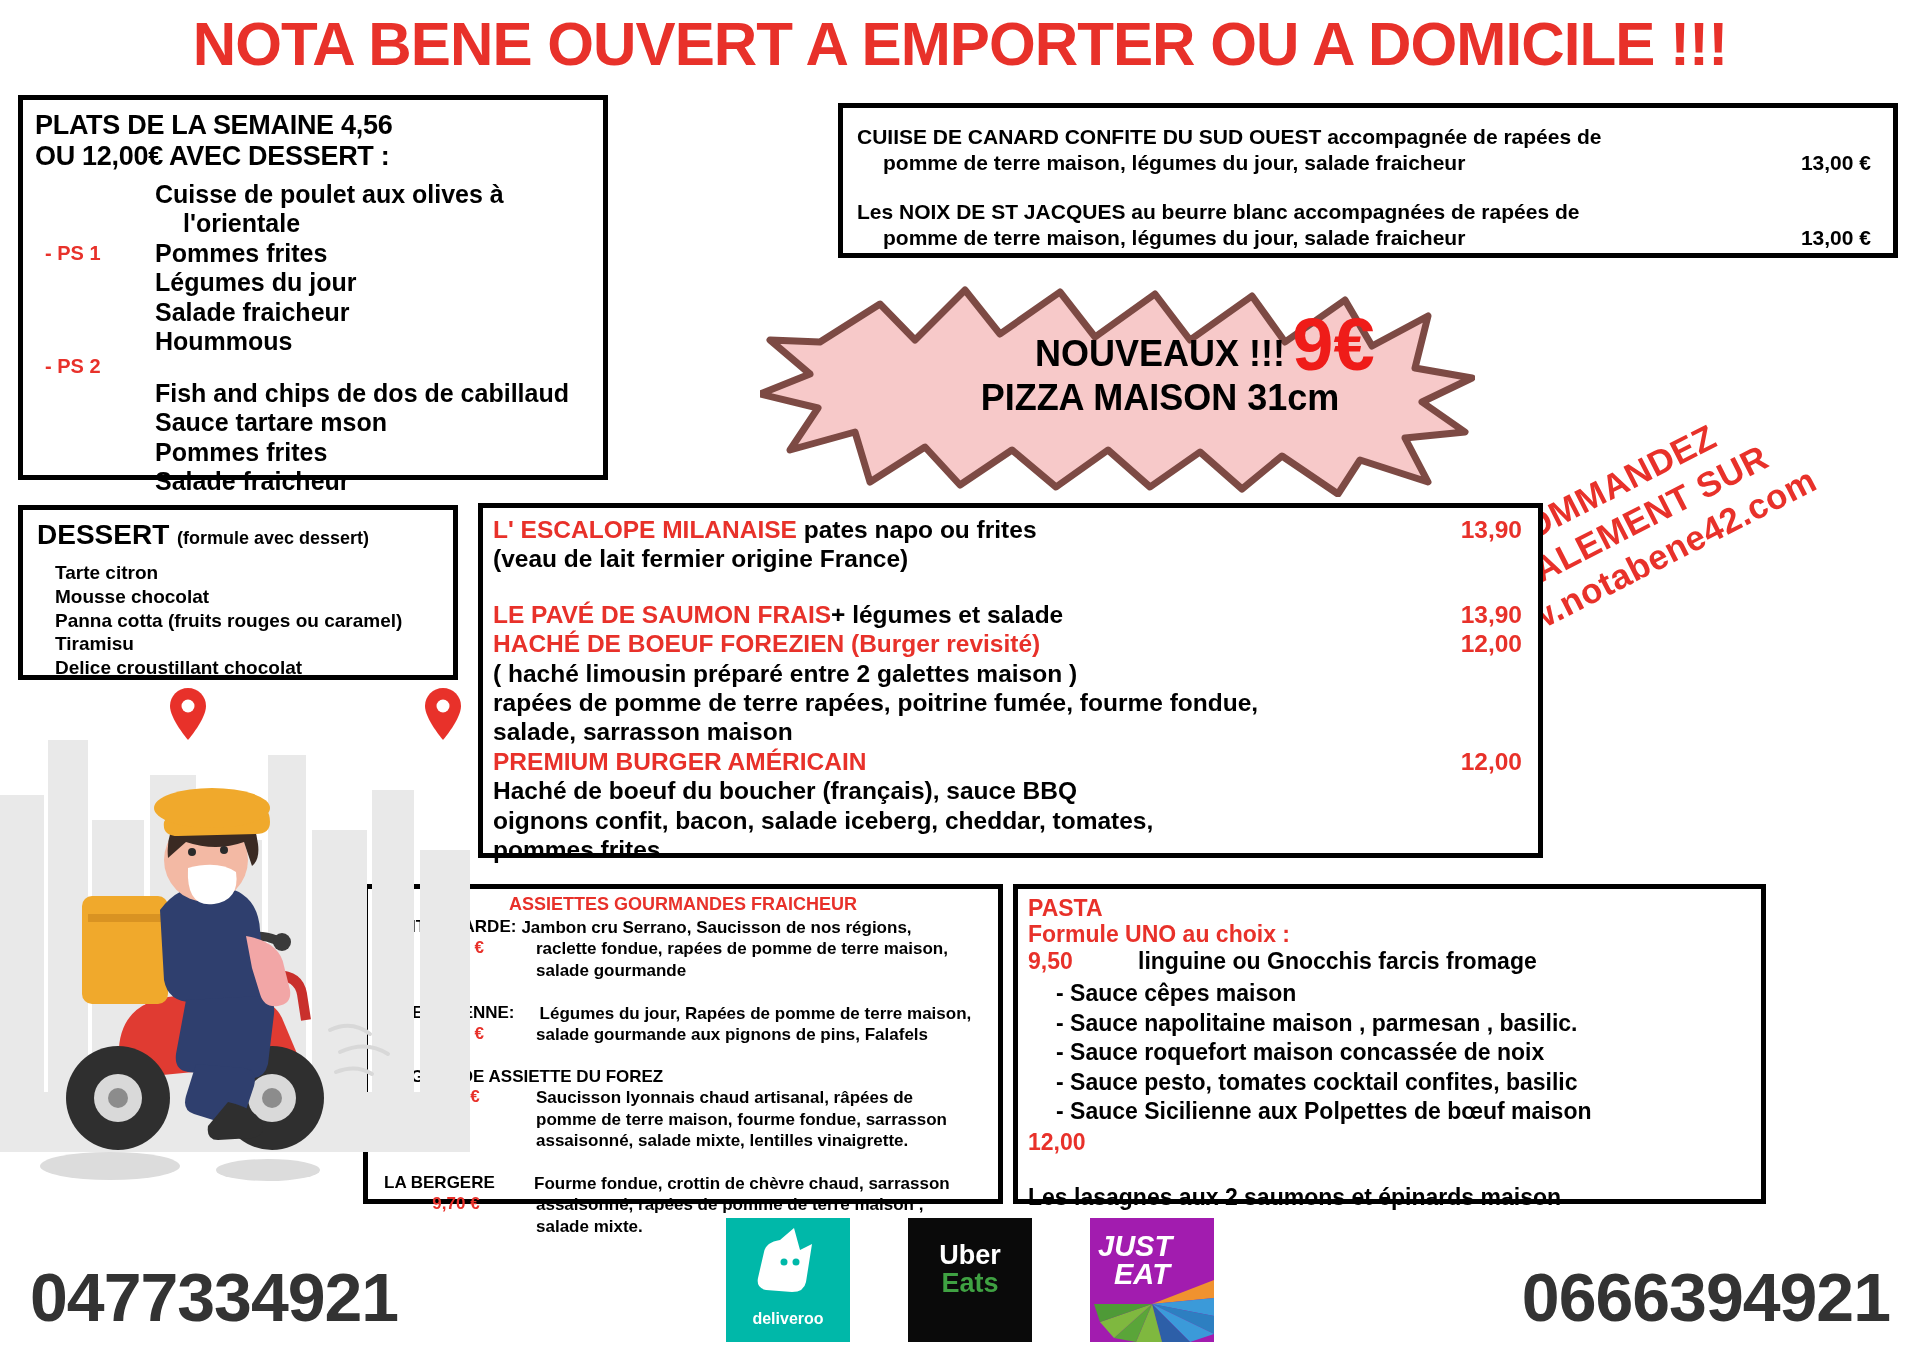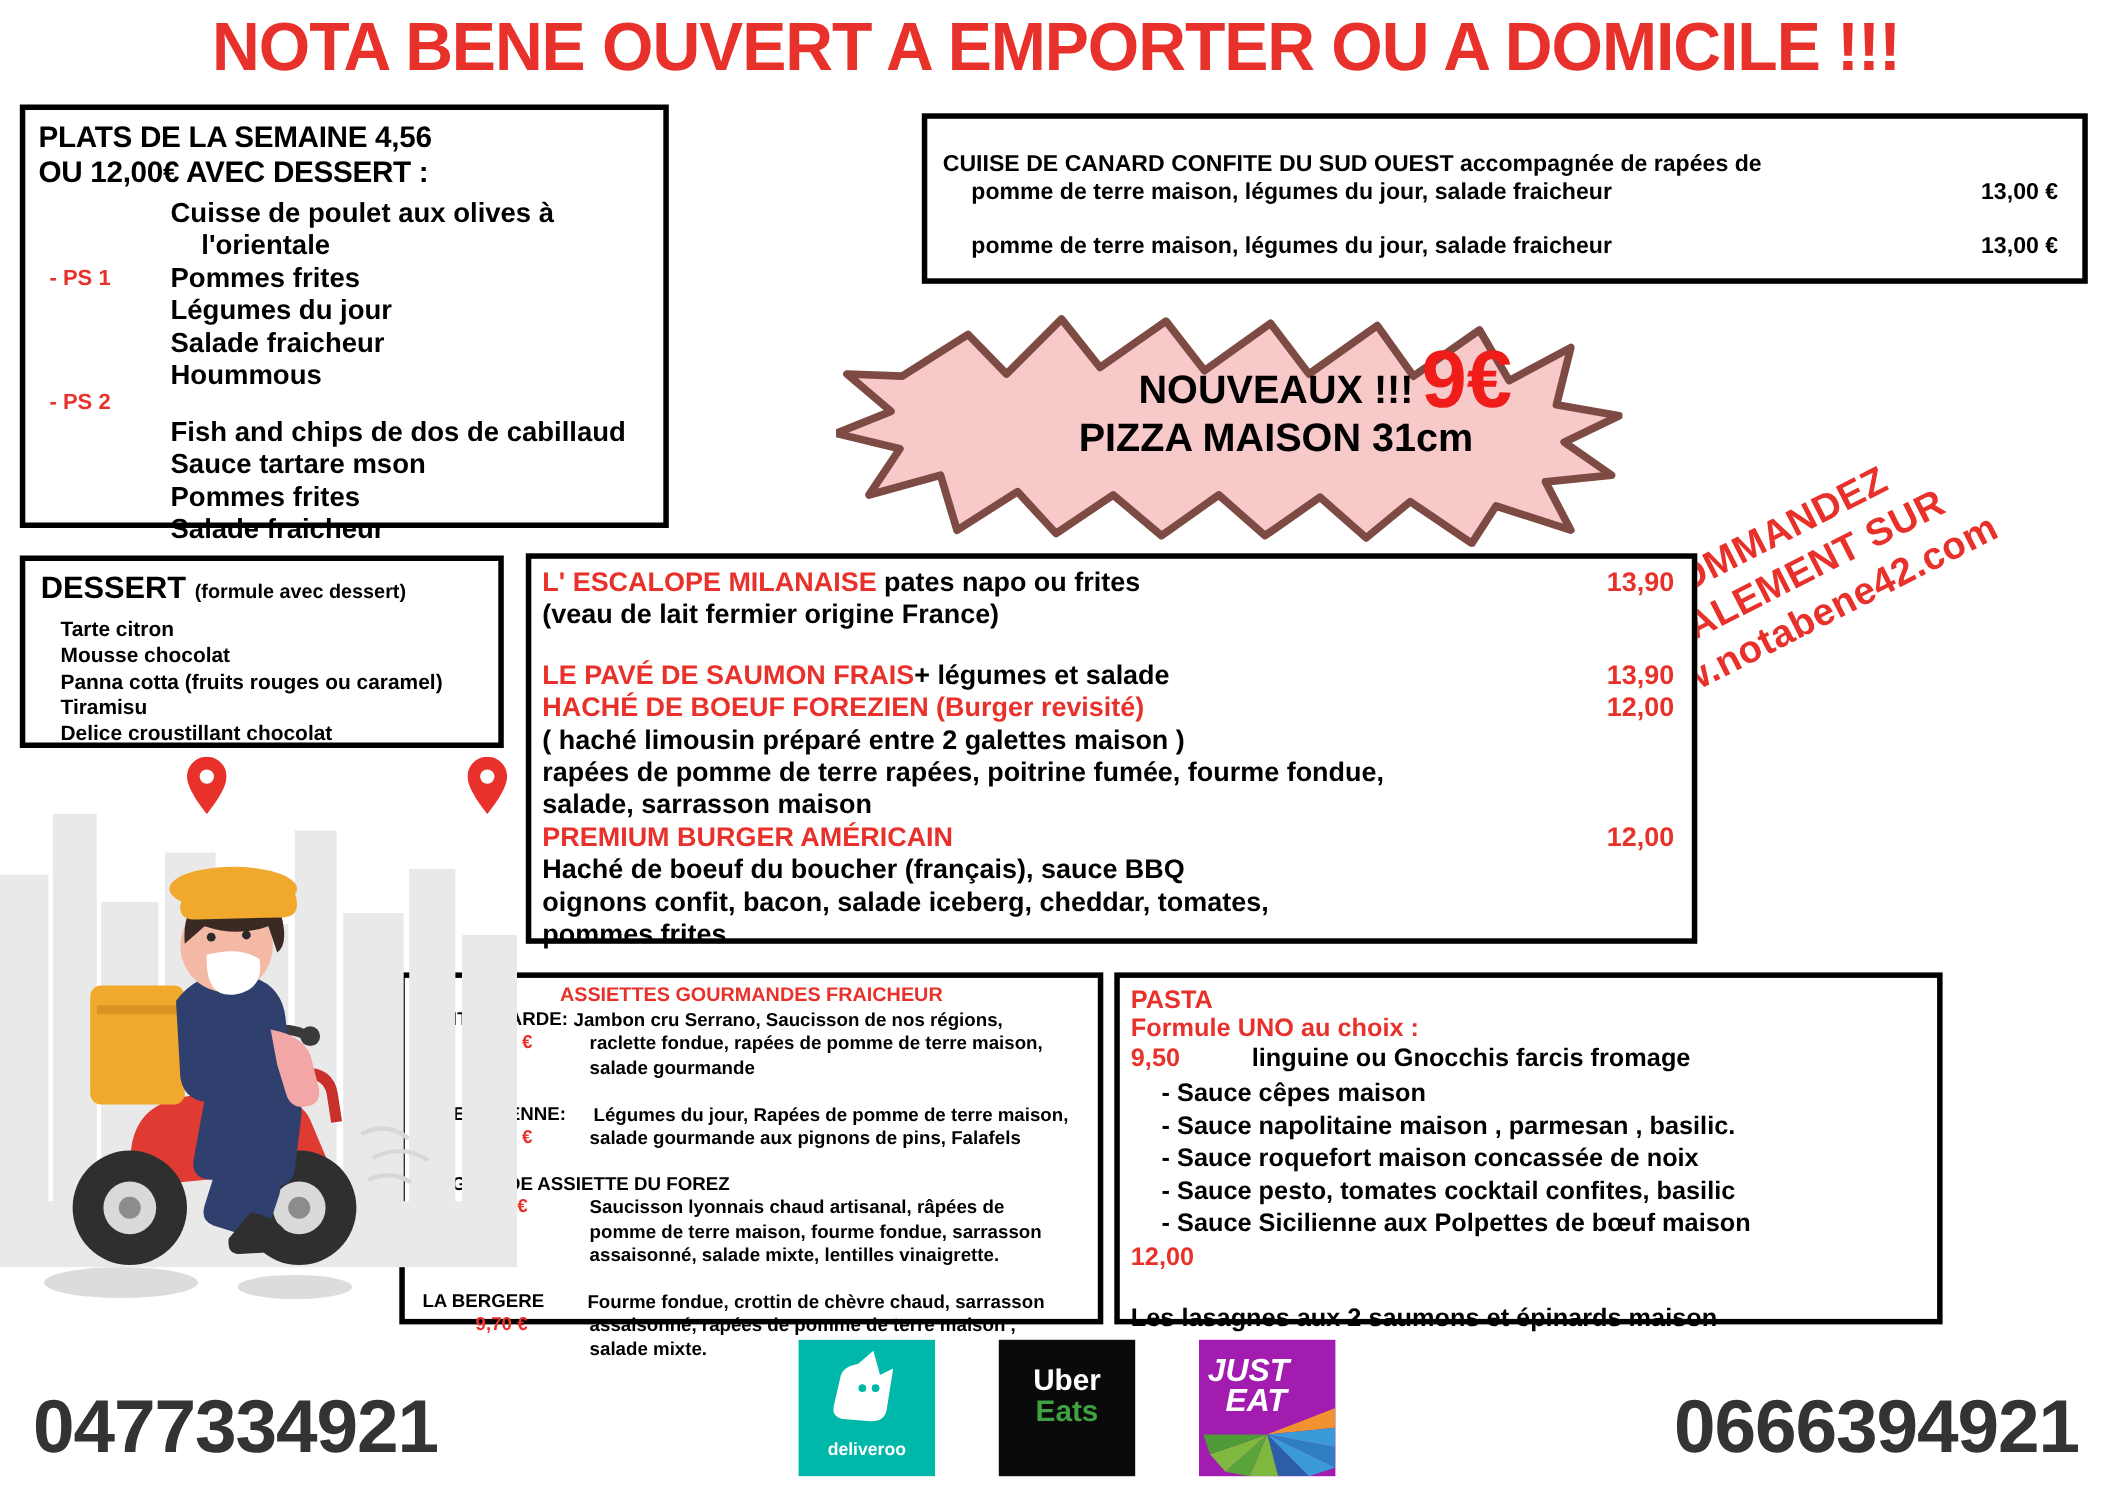--- a/index.html
+++ b/index.html
@@ -33,21 +33,21 @@
   #plats .indent { padding-left:28px; }
   #plats .gap { height:22px; }
 
   
   #dessert { left:18px; top:505px; width:440px; height:175px; padding:9px 14px; }
   #dessert .dh { font-size:28px; font-weight:bold; }
   #dessert .dh small { font-size:18px; }
   #dessert ul { list-style:none; margin:10px 0 0 18px; padding:0; font-size:19px; font-weight:bold; line-height:1.25; }
 
   
-  #topright { left:838px; top:103px; width:1060px; height:155px; padding:28px 14px; }
+  #topright { left:838px; top:103px; width:1060px; height:155px; padding:16px 14px; }
   #topright .line { font-size:21px; font-weight:bold; position:relative; line-height:1.25; }
   #topright .l2 { padding-left:26px; }
   #topright .price { position:absolute; right:8px; }
   #topright .sp { height:22px; }
 
   
   #burst { position:absolute; left:760px; top:282px; width:715px; height:215px; }
   #burst svg { position:absolute; left:0; top:0; }
   #burst .txt { position:absolute; left:160px; top:50px; width:480px; text-align:center;
                 color:#000000; font-weight:bold; font-size:36px; line-height:1.22; }
@@ -157,20 +157,23 @@
 
 <div class="box" id="topright">
   <div class="line">
     <span>CUIISE DE CANARD CONFITE DU SUD OUEST</span><span style="font-weight:bold"> accompagnée de rapées de</span>
   </div>
   <div class="line l2">
     <span>pomme de terre maison, légumes du jour, salade fraicheur</span>
     <span class="price">13,00 €</span>
   </div>
   <div class="sp"></div>
+  <div class="line">
+    <span>Les NOIX DE ST JACQUES</span><span style="font-weight:bold"> au beurre blanc accompagnées de rapées de</span>
+  </div>
   <div class="line l2">
     <span>pomme de terre maison, légumes du jour, salade fraicheur</span>
     <span class="price">13,00 €</span>
   </div>
 </div>
 
 <div id="burst">
   <svg width="715" height="215" viewBox="0 0 715 215">
     <polygon id="burstPoly" points="60,60 120,22 155,58 205,8 240,52 300,10 335,55 395,12 430,58 492,14 525,60 585,18 612,64 668,34 655,86 712,96 662,120 705,150 645,156 668,200 600,178 578,212 522,174 482,207 440,170 390,205 348,168 296,205 252,168 200,203 165,165 110,200 95,150 30,168 58,126 0,112 50,92 10,58" fill="#f7c9c9" stroke="#7d4a44" stroke-width="7" stroke-linejoin="round"></polygon>
   </svg>

